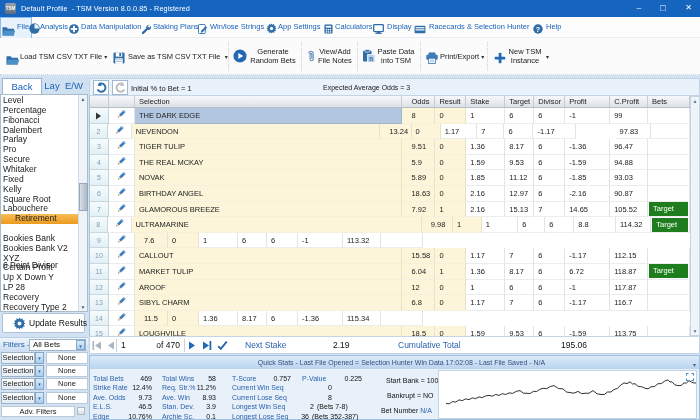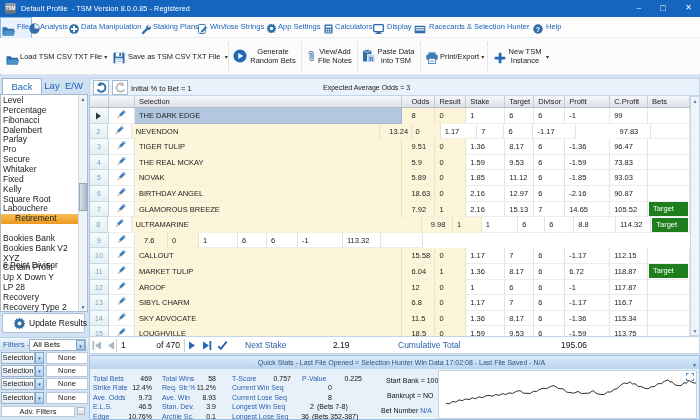--- a/index.html
+++ b/index.html
@@ -351,21 +351,21 @@
               <path d="M2.7 5.55 L1.7 6.1 L2.7 6.62 Z" fill="#444"></path>
             </g>
           </svg></div>
         <div class="c cream" style="width:268px;">THE REAL MCKAY</div>
         <div class="c cream" style="width:33px;padding-left:9px;">5.9</div>
         <div class="c cream" style="width:31px;">0</div>
         <div class="c" style="width:39px;">1.59</div>
         <div class="c" style="width:29px;">9.53</div>
         <div class="c" style="width:31px;">6</div>
         <div class="c" style="width:45px;">-1.59</div>
-        <div class="c" style="width:38px;">73.83</div>
+        <div class="c" style="width:38px;">94.88</div>
         <div class="c fl" style="width:42px;"></div>
       </div>
 <div class="drow">
         <div class="c rn" style="width:19px;">5</div>
         <div class="c pc" style="width:26px;"><svg width="13" height="12" viewBox="0 0 13 12">
             <g transform="rotate(-45 6.5 6)">
               <rect x="4.3" y="4.7" width="6.6" height="2.8" fill="#3a7cc0"></rect>
               <rect x="9.6" y="4.7" width="1.3" height="2.8" fill="#8fb9e2"></rect>
               <path d="M4.3 4.7 L1.7 6.1 L4.3 7.5 Z" fill="#e8c48a"></path>
               <path d="M2.7 5.55 L1.7 6.1 L2.7 6.62 Z" fill="#444"></path>
@@ -549,21 +549,20 @@
 <div class="drow">
         <div class="c rn" style="width:19px;">14</div>
         <div class="c pc" style="width:26px;"><svg width="13" height="12" viewBox="0 0 13 12">
             <g transform="rotate(-45 6.5 6)">
               <rect x="4.3" y="4.7" width="6.6" height="2.8" fill="#3a7cc0"></rect>
               <rect x="9.6" y="4.7" width="1.3" height="2.8" fill="#8fb9e2"></rect>
               <path d="M4.3 4.7 L1.7 6.1 L4.3 7.5 Z" fill="#e8c48a"></path>
               <path d="M2.7 5.55 L1.7 6.1 L2.7 6.62 Z" fill="#444"></path>
             </g>
           </svg></div>
-        <div class="c cream" style="width:268px;">SKY ADVOCATE</div>
         <div class="c cream" style="width:33px;padding-left:9px;">11.5</div>
         <div class="c cream" style="width:31px;">0</div>
         <div class="c" style="width:39px;">1.36</div>
         <div class="c" style="width:29px;">8.17</div>
         <div class="c" style="width:31px;">6</div>
         <div class="c" style="width:45px;">-1.36</div>
         <div class="c" style="width:38px;">115.34</div>
         <div class="c fl" style="width:42px;"></div>
       </div>
 <div class="drow">

